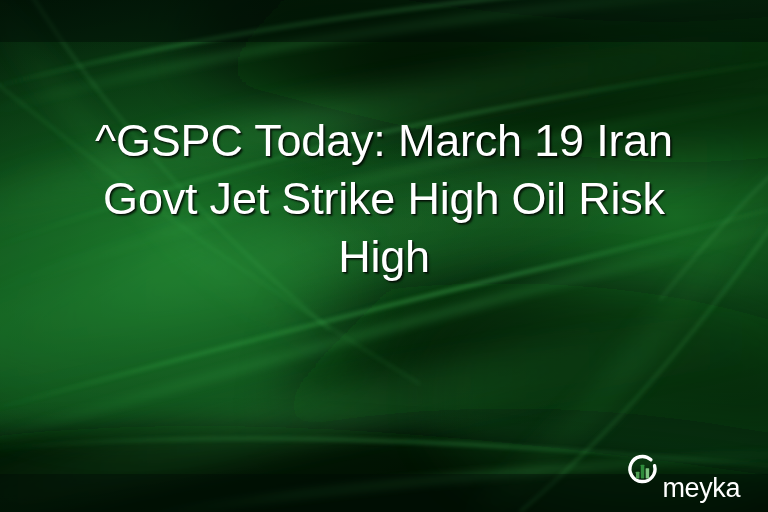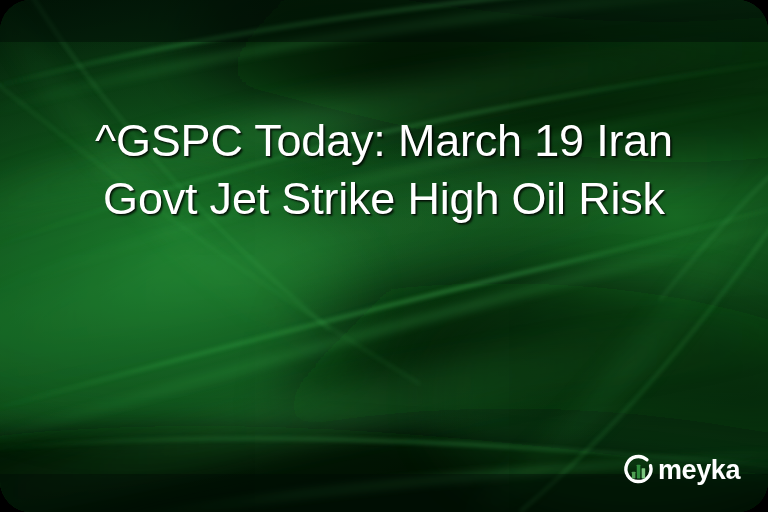--- a/index.html
+++ b/index.html
@@ -8,21 +8,20 @@
     background:#000;
     font-family:"Liberation Sans", sans-serif;
     overflow:hidden;
   }
 
   #card {
     position:relative;
     width:768px; height:512px;
     overflow:hidden;
     background:#04240c;
-    border-radius:31px;
   }
 
   
   #bg-art { position:absolute; inset:0; }
   #bg-art svg { display:block; width:768px; height:512px; }
 
   
   #headline-block {
     position:absolute;
     left:0; right:0;
@@ -51,25 +50,25 @@
     bottom:26px;
     display:flex;
     align-items:center;
     gap:3px;
     z-index:6;
   }
   #logo-mark { width:33px; height:33px; display:block; flex:0 0 auto; }
   #logo-word {
     color:#ffffff;
     font-size:27px;
-    font-weight:700;
+    font-weight:400;
     letter-spacing:-0.4px;
     line-height:1;
     position:relative;
-    top:1px;
+    top:19px;
   }
 </style>
 </head>
 <body>
 
 <div id="card">
 
   <div id="bg-art">
     <svg viewBox="0 0 768 512" preserveAspectRatio="none">
       <defs>
@@ -160,20 +159,21 @@
       <ellipse cx="640" cy="400" rx="210" ry="120" fill="#1f8a2e" opacity="0.14" filter="url(#blurXL)"></ellipse>
 
       <rect x="0" y="0" width="768" height="42" fill="#010a04" opacity="0.45"></rect>
       <rect x="0" y="474" width="768" height="38" fill="#010a04" opacity="0.4"></rect>
     </svg>
   </div>
 
   <div id="headline-block">
     <span class="headline-line">^GSPC Today: March 19 Iran</span>
     <span class="headline-line">Govt Jet Strike High Oil Risk</span>
+    <span class="headline-line">High</span>
   </div>
 
   <div id="logo">
     <svg id="logo-mark" viewBox="0 0 40 40">
 
       <path d="M30.2,8.2 A15.2,15.2 0 1 0 34.6,15.4" fill="none" stroke="#ffffff" stroke-width="4.1" stroke-linecap="round"></path>
 
       <rect x="12.0" y="22.6" width="4.3" height="8.4" rx="0.6" fill="#4f9e53"></rect>
       <rect x="17.9" y="14.2" width="4.3" height="16.8" rx="0.6" fill="#2f8c3c"></rect>
       <rect x="23.8" y="18.6" width="4.3" height="12.4" rx="0.6" fill="#7cc47f"></rect>

